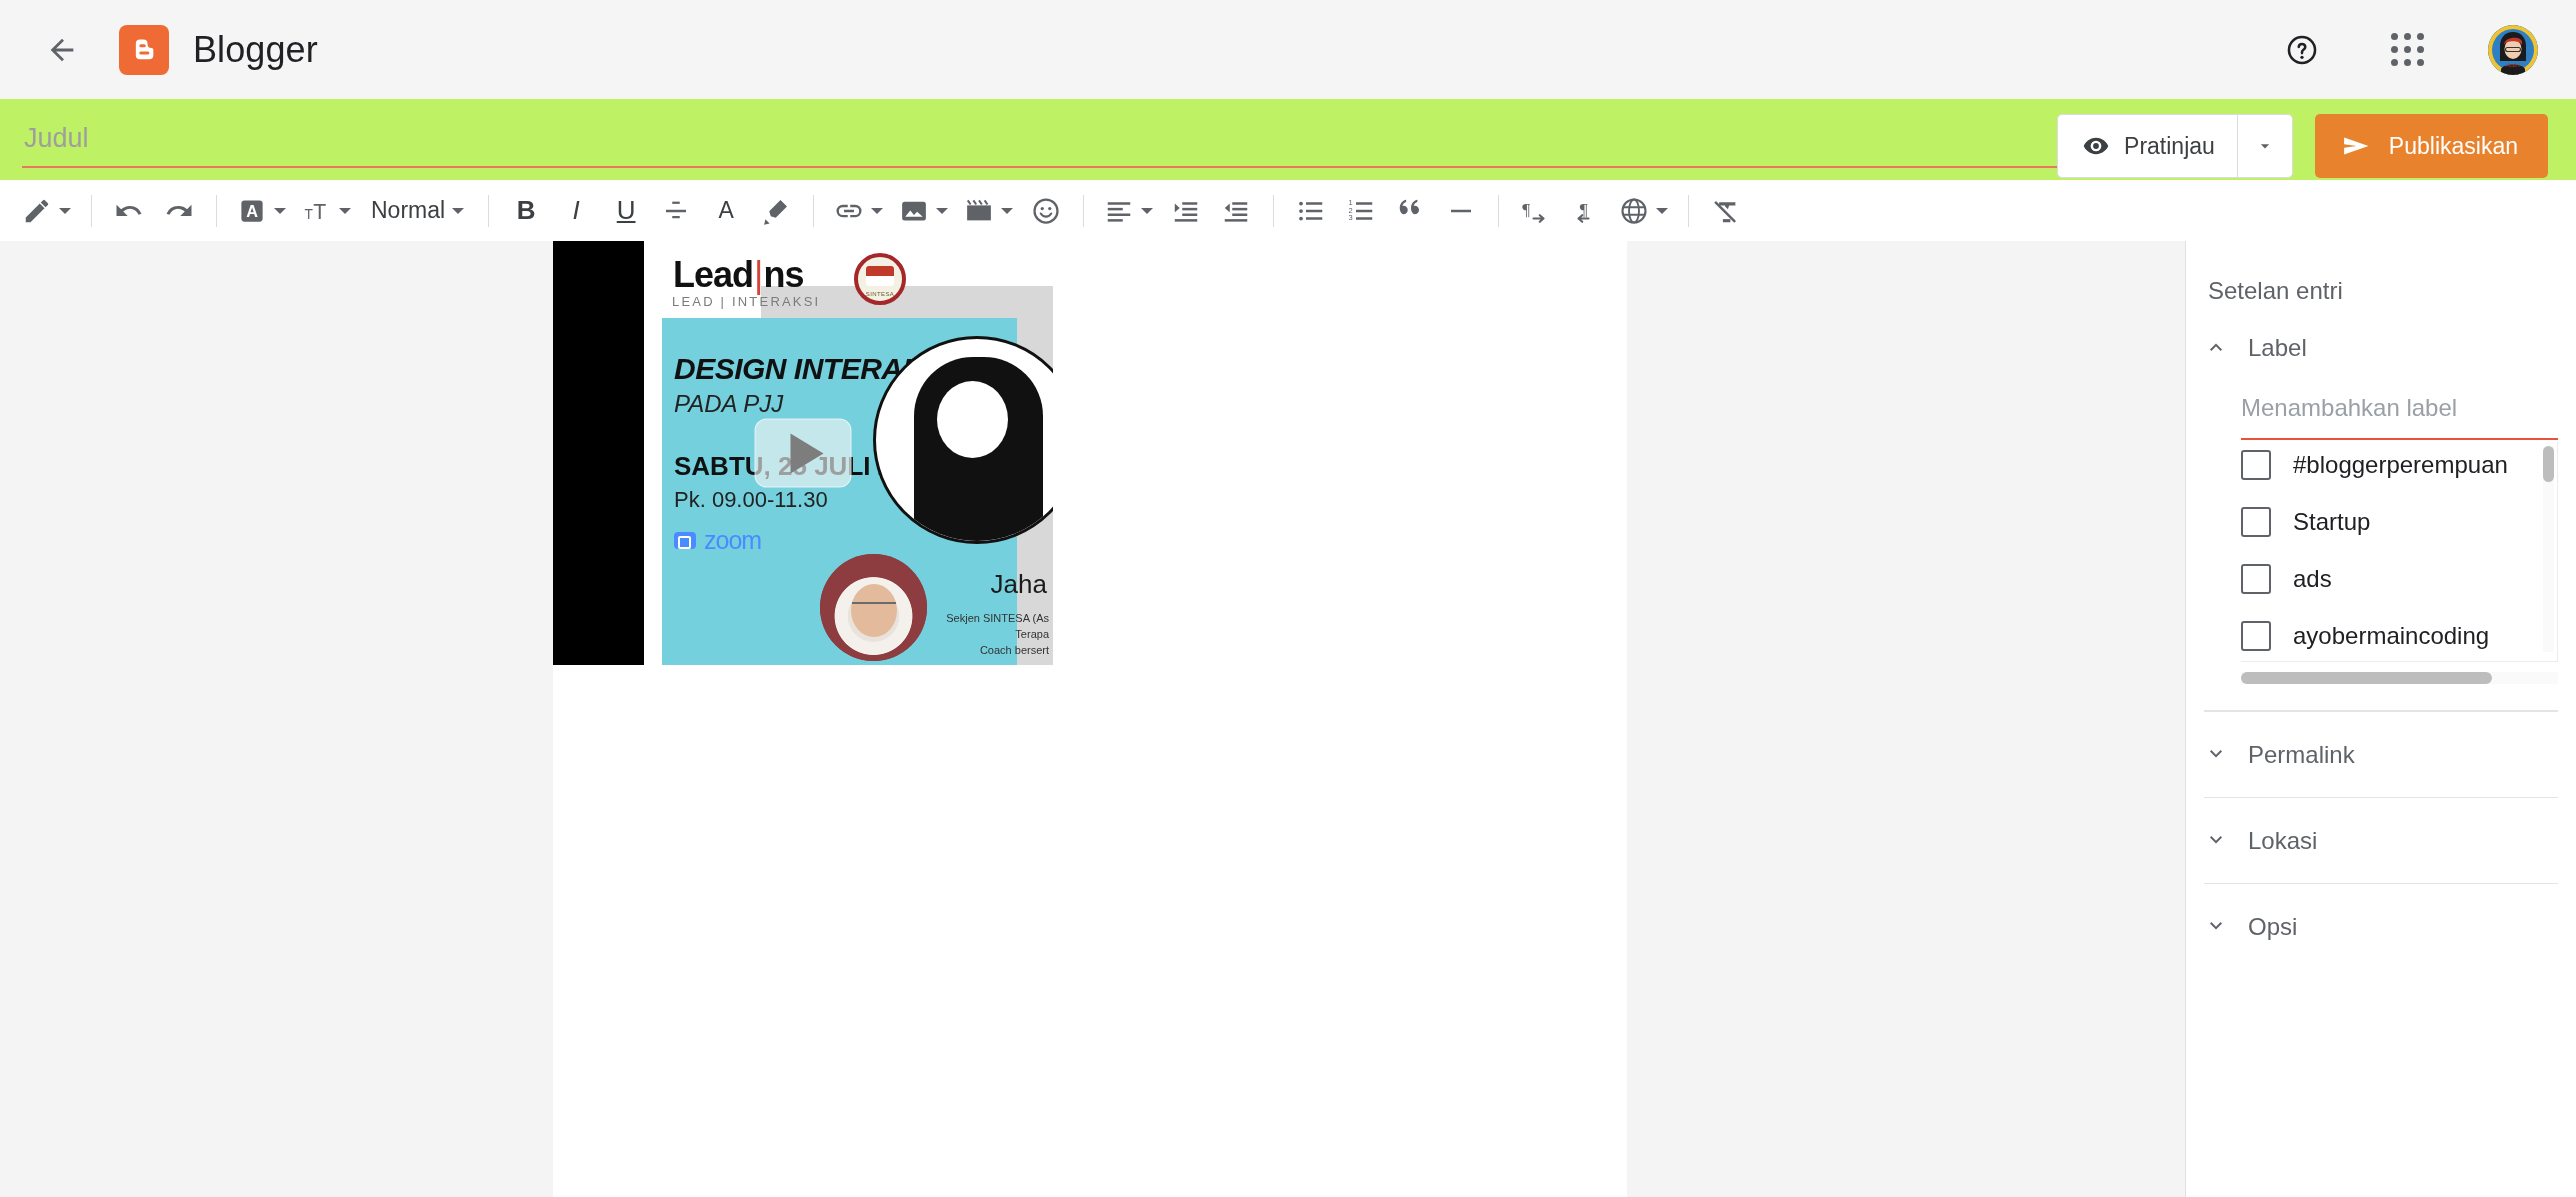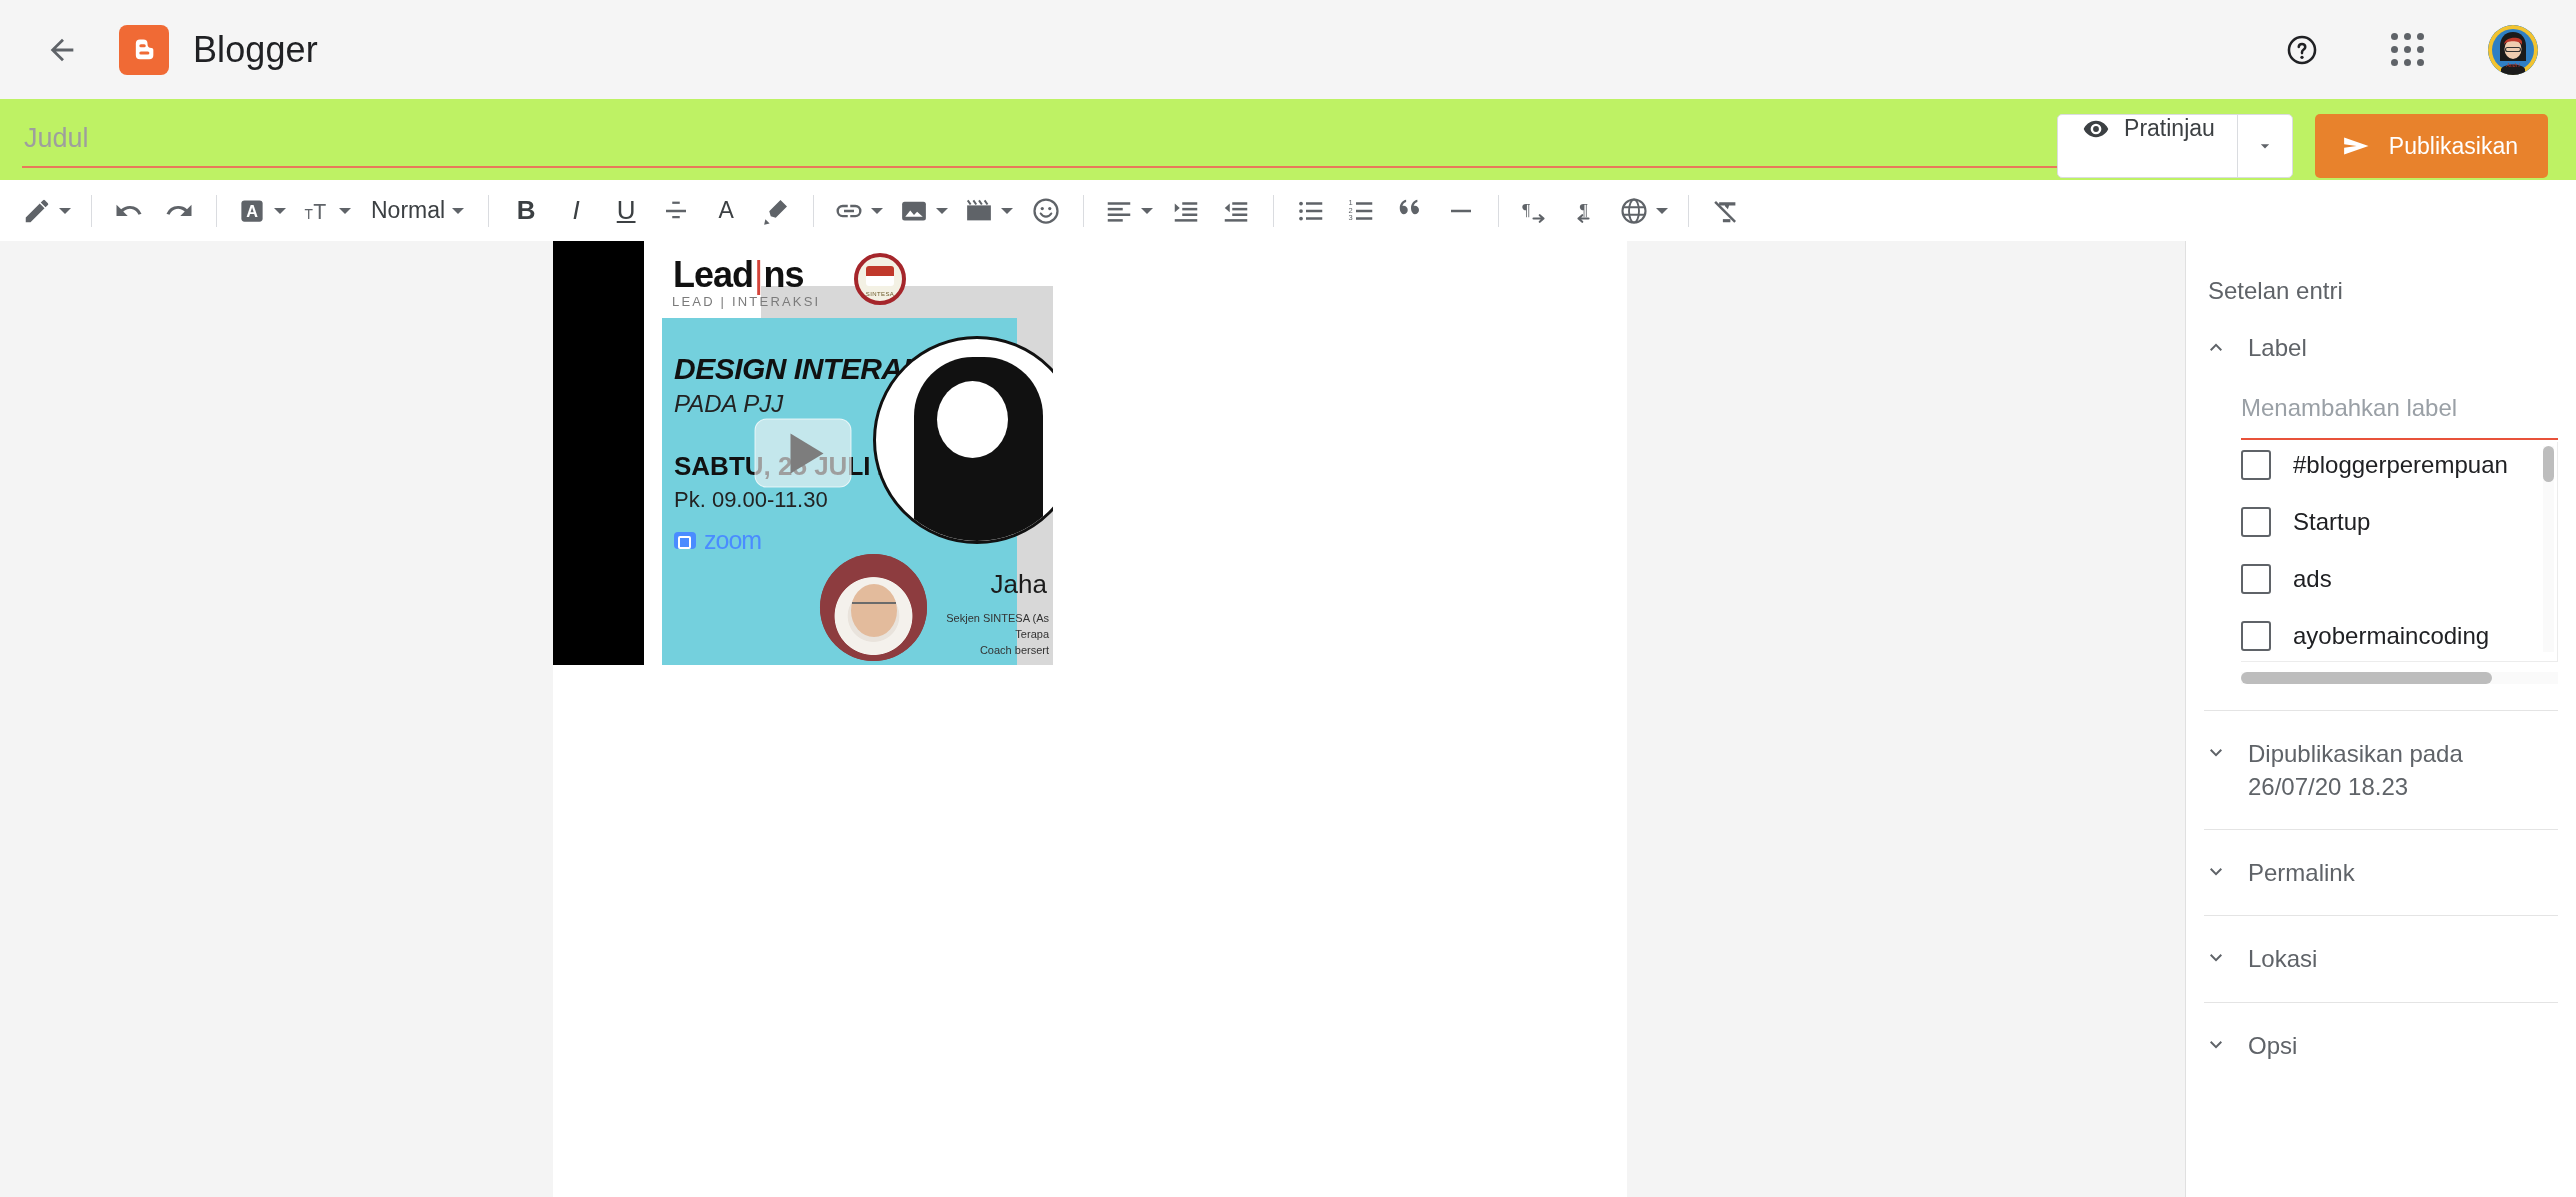--- a/index.html
+++ b/index.html
@@ -107,21 +107,21 @@
   .preview-group {
     display: flex;
     align-items: stretch;
     border: 1px solid #dadce0;
     border-radius: 5px;
     background: #fff;
     height: 64px;
     overflow: hidden;
   }
   .preview-main {
-    display: flex; gap: 14px;
+    display: flex; align-items: center; gap: 14px;
     padding: 0 22px 0 24px;
     cursor: pointer;
     color: #3c4043;
     font-size: 23px;
   }
   .preview-caret {
     width: 55px;
     display: flex; align-items: center; justify-content: center;
     border-left: 1px solid #dadce0;
     cursor: pointer;
@@ -724,29 +724,20 @@
         </div>
       </div>
     </div>
     <div class="hscroll">
       <div class="thumb"></div>
     </div>
 
     <div style="height:26px"></div>
     <div class="sb-divider"></div>
     <div id="sidebar-sections">
-        <div class="sb-section">
-          <span class="chev"><svg width="24" height="24" viewBox="0 0 24 24">
-              <path d="M12 15.5l-6-6L7.4 8 12 12.7 16.6 8 18 9.5z" fill="#5f6368"></path>
-            </svg></span>
-          <span class="sb-section-label">
-            <div>Dipublikasikan pada</div>
-            <div>26/07/20 18.23</div>
-          </span>
-        </div>
         <div class="sb-divider"></div>
         <div class="sb-section">
           <span class="chev"><svg width="24" height="24" viewBox="0 0 24 24">
               <path d="M12 15.5l-6-6L7.4 8 12 12.7 16.6 8 18 9.5z" fill="#5f6368"></path>
             </svg></span>
           <span class="sb-section-label">Permalink</span>
         </div>
         <div class="sb-divider"></div>
         <div class="sb-section">
           <span class="chev"><svg width="24" height="24" viewBox="0 0 24 24">

